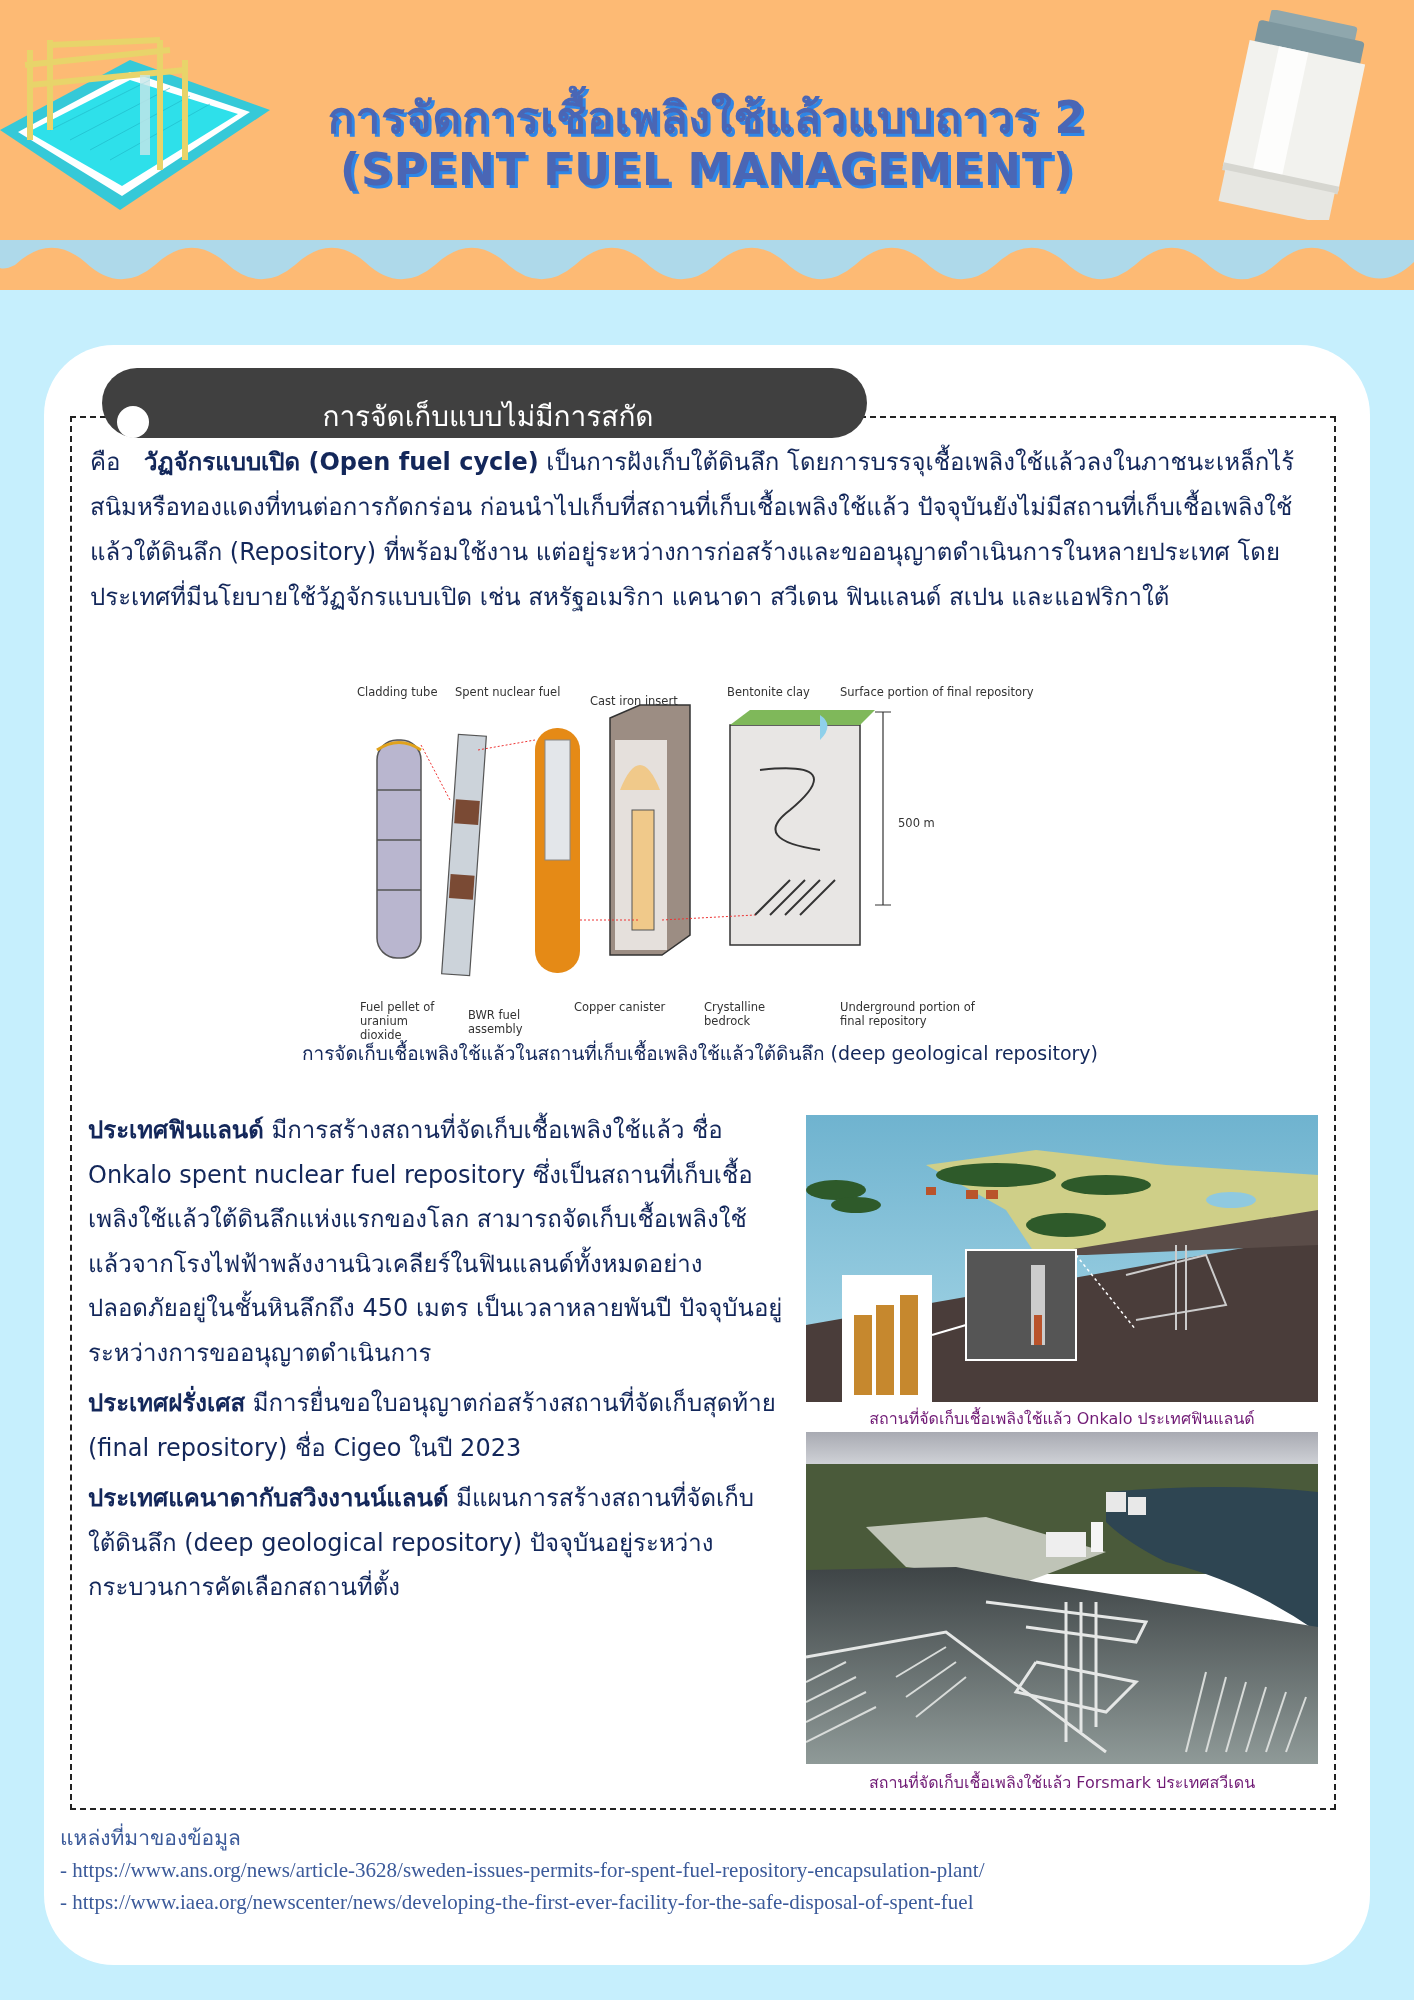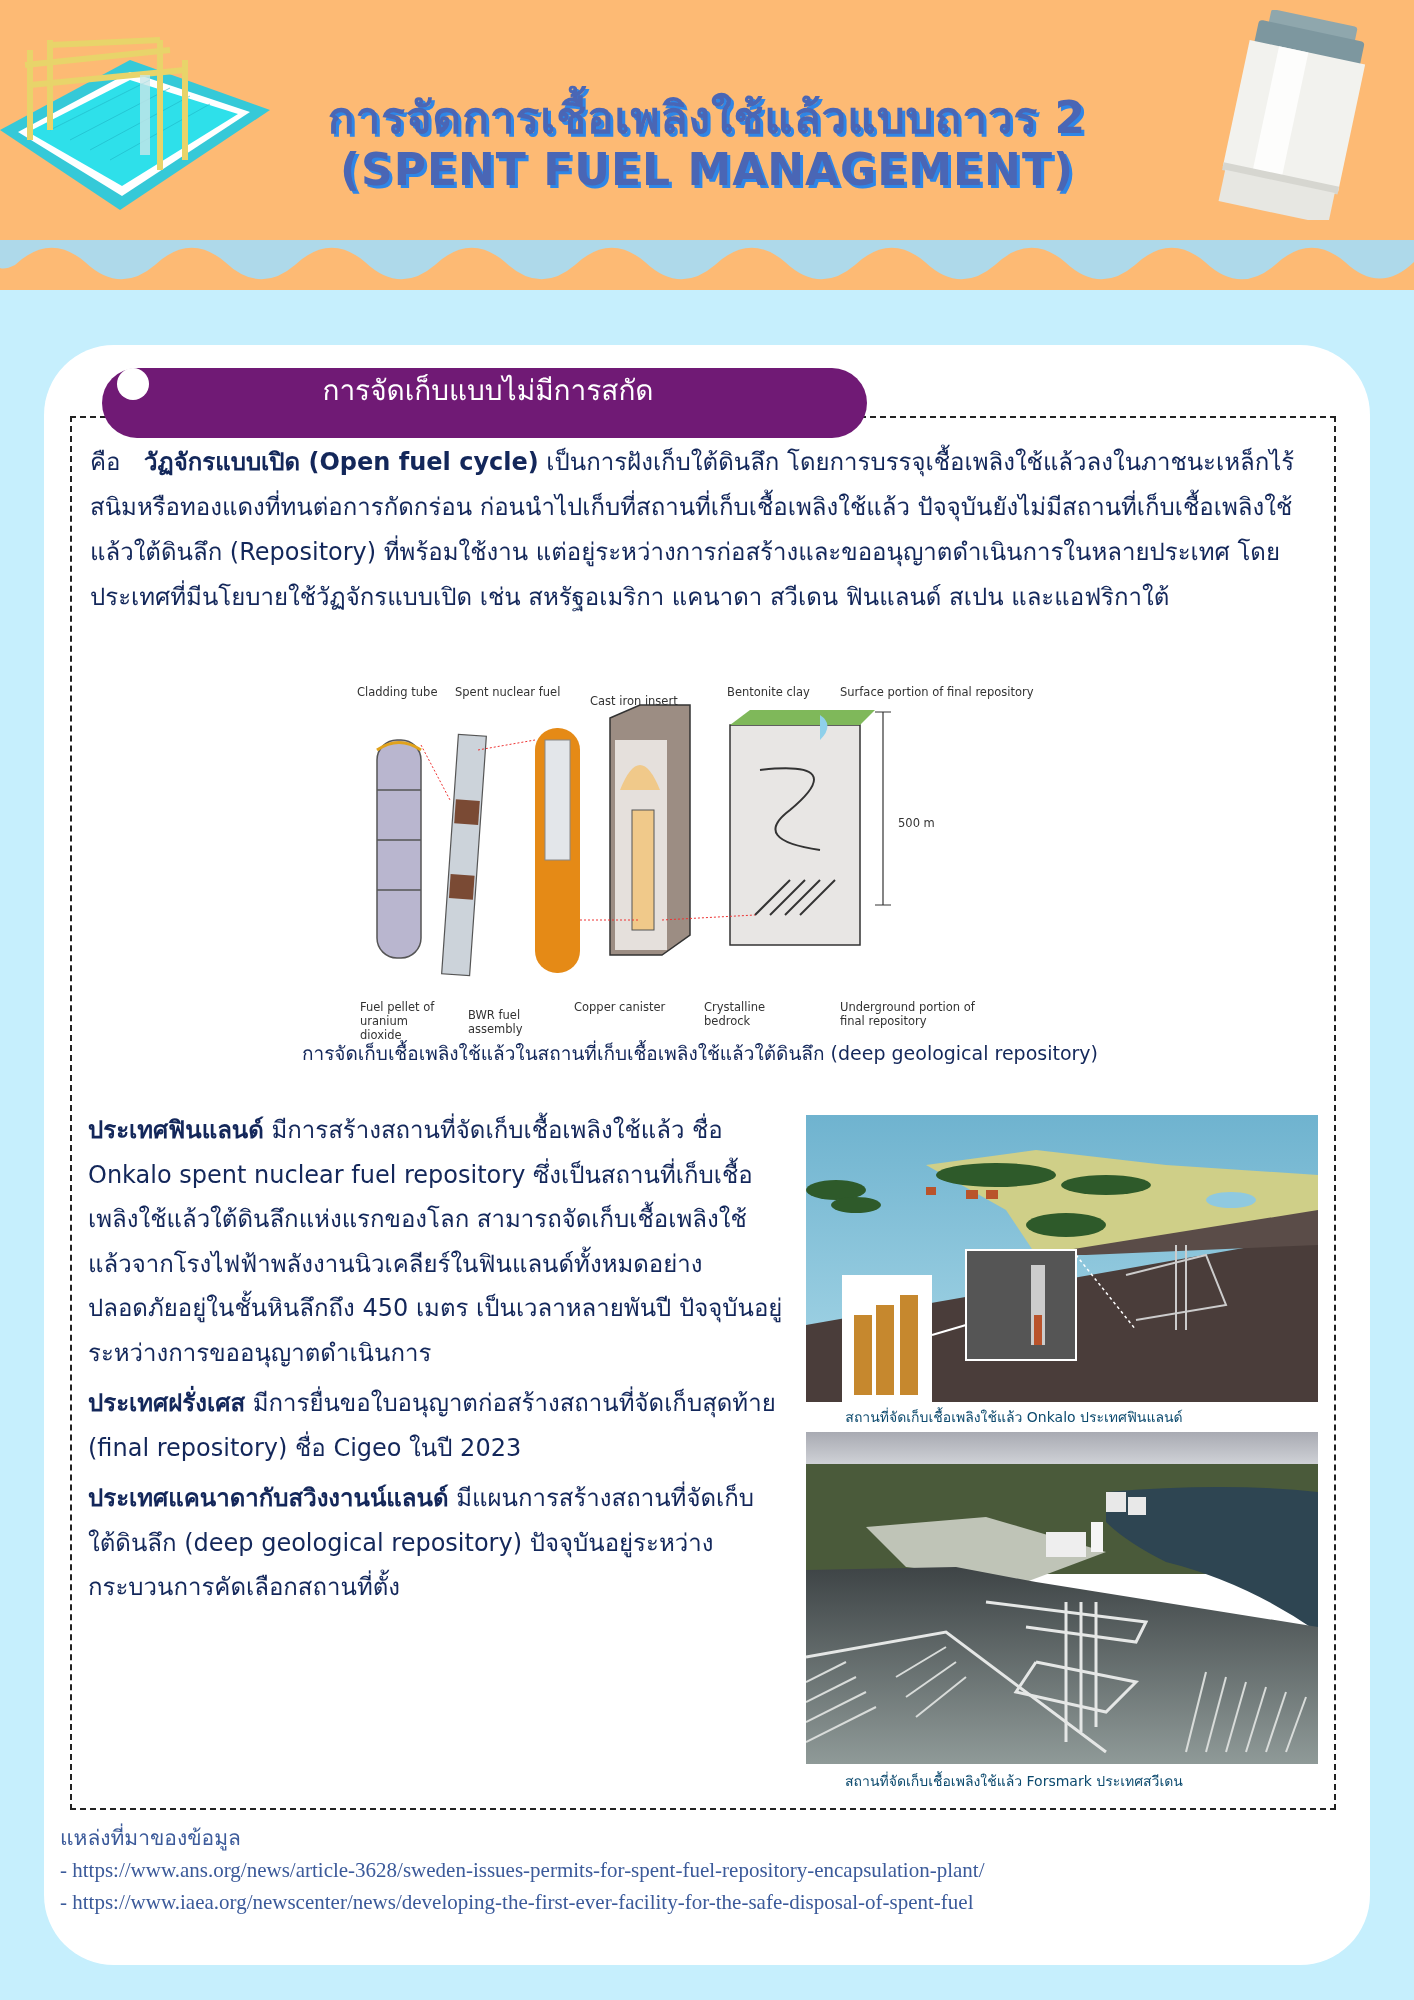--- a/index.html
+++ b/index.html
@@ -27,22 +27,22 @@
   .card {
     position: absolute; left: 44px; top: 345px; width: 1326px; height: 1620px;
     background: #ffffff; border-radius: 70px;
   }
   .dashbox {
     position: absolute; left: 70px; top: 416px; width: 1262px; height: 1390px;
     border: 2px dashed #222;
   }
   .pill {
     position: absolute; left: 102px; top: 368px; width: 765px; height: 70px;
-    background: #701a75; border-radius: 35px;
-    display: flex; align-items: flex-start;
+    background: #404040; border-radius: 35px;
+    display: flex; align-items: flex-end;
   }
   .pill .dot {
     width: 32px; height: 32px; border-radius: 50%; background: #fff;
     margin-left: 15px;
   }
   .pill .pill-label {
     flex: 1; text-align: center; color: #fff; font-size: 28px; margin-right: 40px;
   }
   .intro {
     position: absolute; left: 90px; top: 440px; width: 1230px;
@@ -62,22 +62,22 @@
     font-size: 24px; line-height: 44.5px; color: #13275a;
   }
   .countries p { margin: 0 0 6px 0; }
   .countries b { font-weight: bold; }
   .photo {
     position: absolute; left: 806px; width: 512px; overflow: hidden;
   }
   .photo1 { top: 1115px; height: 287px; }
   .photo2 { top: 1432px; height: 332px; }
   .photo-caption {
-    position: absolute; left: 758px; width: 512px; text-align: center;
-    font-size: 14px; color: #0c4a6e;
+    position: absolute; left: 806px; width: 512px; text-align: center;
+    font-size: 16px; color: #701a75;
   }
   .sources {
     position: absolute; left: 60px; top: 1822px; width: 1320px;
     font-family: "Liberation Serif", serif; color: #3b5a9a; font-size: 21px; line-height: 32px;
   }
 </style>
 </head>
 <body>
 
 <div class="header">

